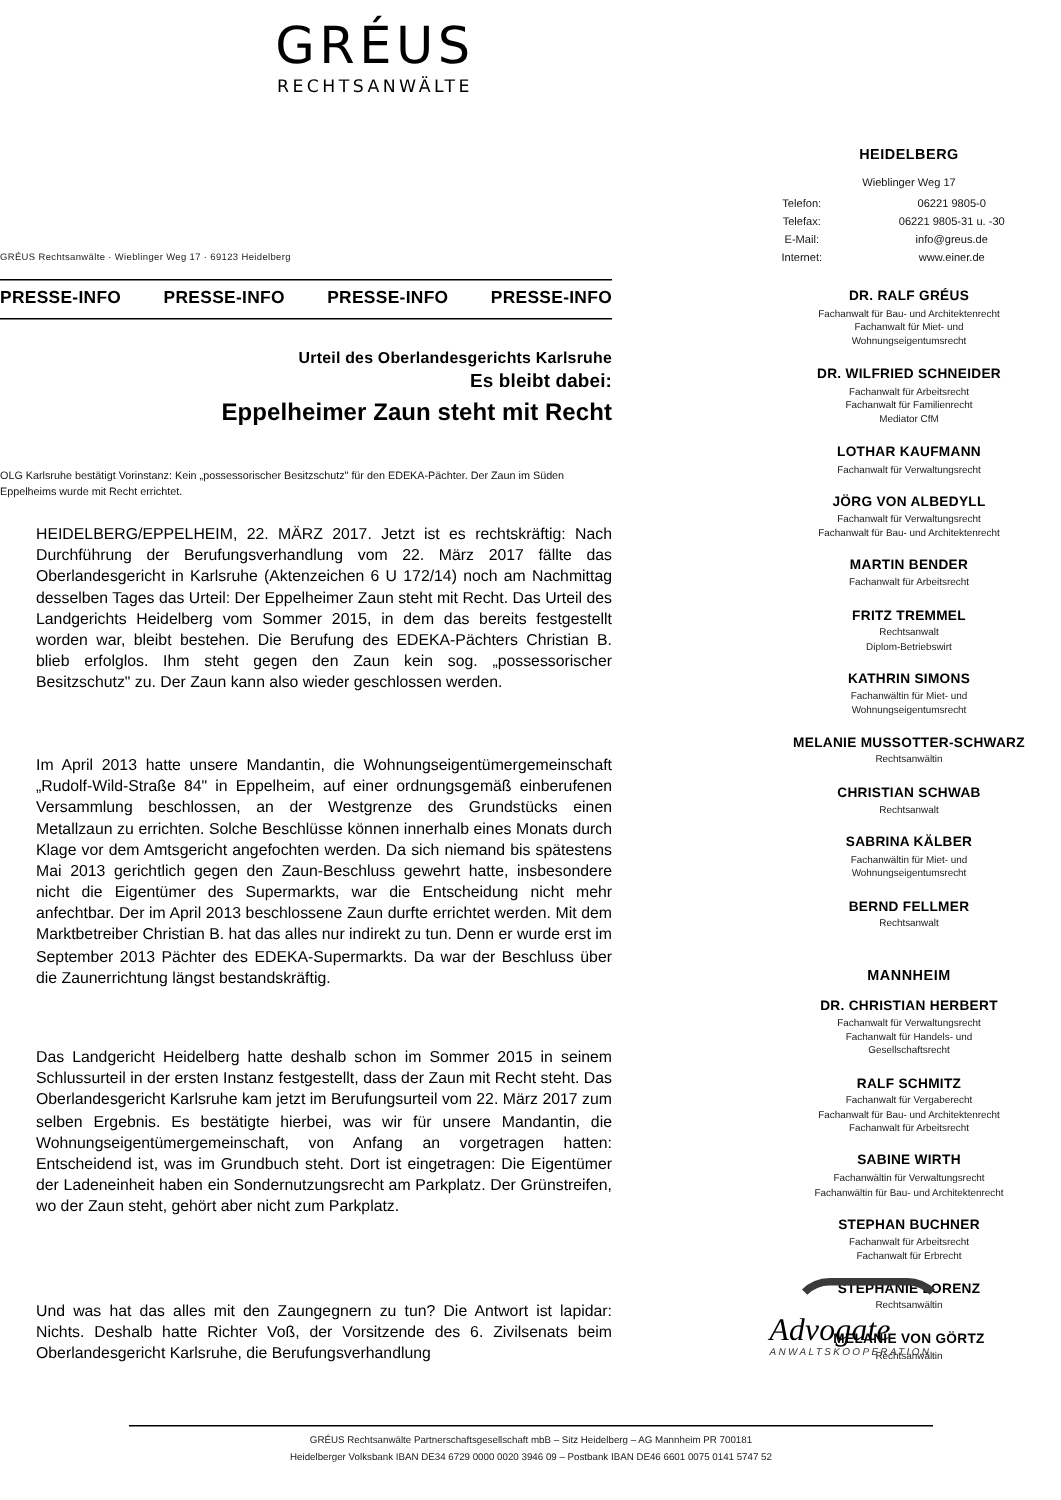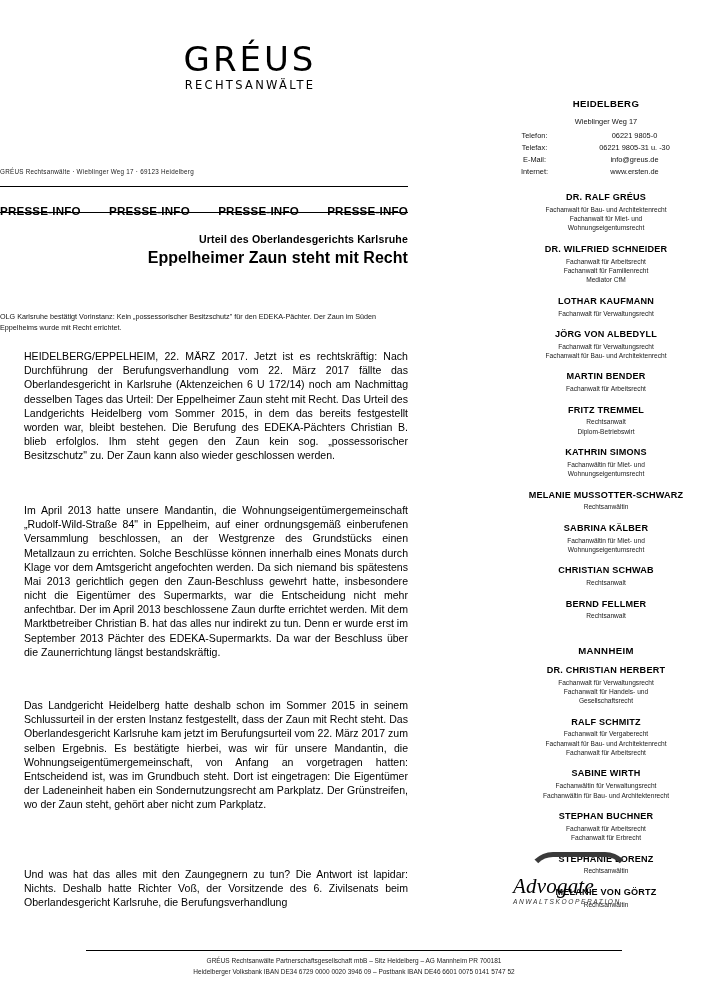--- a/index.html
+++ b/index.html
@@ -7,21 +7,21 @@
     width: 707px; height: 1000px;
     background: #ffffff;
     font-family: "Liberation Sans", sans-serif;
     color: #000000;
     overflow: hidden;
   }
   .page { position: relative; width: 707px; height: 1000px; background: #fff; }
 
   
   .logo-block {
-    position: absolute; left: 0; top: 42px; width: 500px;
+    position: absolute; left: 0; top: 14px; width: 500px;
     text-align: center;
   }
   .logo-wrap { display: inline-block; position: relative; }
   .logo-name {
     font-size: 34px; letter-spacing: 3px; font-weight: 400;
     line-height: 1.0; color: #000;
     font-family: "DejaVu Sans", sans-serif;
   }
   .logo-slash {
     position: absolute; left: 50%; top: 4px;
@@ -39,21 +39,21 @@
     font-size: 6.3px; letter-spacing: .25px; color: #222;
   }
   .rule {
     position: absolute; left: 0; width: 408px;
     border-top: 1px solid #000;
   }
   .rule.top { top: 186px; }
   .rule.bottom { top: 212px; }
 
   .presse-row {
-    position: absolute; top: 204px; left: 0; width: 408px;
+    position: absolute; top: 192px; left: 0; width: 408px;
     display: flex; justify-content: space-between;
     font-size: 11.6px; font-weight: bold; letter-spacing: .2px;
   }
   .presse-row span { white-space: nowrap; }
 
   .title-block { position: absolute; top: 232px; left: 0; width: 408px; text-align: right; }
   .t-kicker { font-size: 10.6px; font-weight: bold; letter-spacing: .15px; line-height: 1.35; }
   .t-sub    { font-size: 12.6px; font-weight: bold; letter-spacing: .1px; line-height: 1.4; }
   .t-main   { font-size: 16px; font-weight: bold; letter-spacing: .05px; line-height: 1.35; margin-top: 1px; }
 
@@ -140,20 +140,21 @@
   <div class="presse-row">
     <span>PRESSE-INFO</span>
     <span>PRESSE-INFO</span>
     <span>PRESSE-INFO</span>
     <span>PRESSE-INFO</span>
   </div>
   <div class="rule bottom"></div>
 
   <div class="title-block">
     <div class="t-kicker">Urteil des Oberlandesgerichts Karlsruhe</div>
+    <div class="t-sub">Es bleibt dabei:</div>
     <div class="t-main">Eppelheimer Zaun steht mit Recht</div>
   </div>
 
   <div class="lead">OLG Karlsruhe bestätigt Vorinstanz: Kein „possessorischer Besitzschutz" für den EDEKA-Pächter. Der Zaun im Süden Eppelheims wurde mit Recht errichtet.</div>
 
   <div class="body-text" id="p1">
     <p>HEIDELBERG/EPPELHEIM, 22. MÄRZ 2017. Jetzt ist es rechtskräftig: Nach Durchführung der Berufungsverhandlung vom 22. März 2017 fällte das Oberlandesgericht in Karlsruhe (Aktenzeichen 6 U 172/14) noch am Nachmittag desselben Tages das Urteil: Der Eppelheimer Zaun steht mit Recht. Das Urteil des Landgerichts Heidelberg vom Sommer 2015, in dem das bereits festgestellt worden war, bleibt bestehen. Die Berufung des EDEKA-Pächters Christian B. blieb erfolglos. Ihm steht gegen den Zaun kein sog. „possessorischer Besitzschutz" zu. Der Zaun kann also wieder geschlossen werden.</p>
   </div>
   <div class="body-text" id="p2">
     <p>Im April 2013 hatte unsere Mandantin, die Wohnungseigentümergemeinschaft „Rudolf-Wild-Straße 84" in Eppelheim, auf einer ordnungsgemäß einberufenen Versammlung beschlossen, an der Westgrenze des Grundstücks einen Metallzaun zu errichten. Solche Beschlüsse können innerhalb eines Monats durch Klage vor dem Amtsgericht angefochten werden. Da sich niemand bis spätestens Mai 2013 gerichtlich gegen den Zaun-Beschluss gewehrt hatte, insbesondere nicht die Eigentümer des Supermarkts, war die Entscheidung nicht mehr anfechtbar. Der im April 2013 beschlossene Zaun durfte errichtet werden. Mit dem Marktbetreiber Christian B. hat das alles nur indirekt zu tun. Denn er wurde erst im September 2013 Pächter des EDEKA-Supermarkts. Da war der Beschluss über die Zaunerrichtung längst bestandskräftig.</p>
@@ -176,21 +177,21 @@
       <div class="row">
         <span class="k">Telefax:</span>
         <span class="v">06221 9805-31 u. -30</span>
       </div>
       <div class="row">
         <span class="k">E-Mail:</span>
         <span class="v">info@greus.de</span>
       </div>
       <div class="row">
         <span class="k">Internet:</span>
-        <span class="v">www.ersten.de</span>
+        <span class="v">www.einer.de</span>
       </div>
     </div>
 
     <div>
       <div class="sb-person" style="margin-top:14px">
         <div class="nm">DR. RALF GRÉUS</div>
         <div class="ti">Fachanwalt für Bau- und Architektenrecht</div>
         <div class="ti">Fachanwalt für Miet- und</div>
         <div class="ti">Wohnungseigentumsrecht</div>
       </div>
@@ -221,27 +222,27 @@
       <div class="sb-person">
         <div class="nm">KATHRIN SIMONS</div>
         <div class="ti">Fachanwältin für Miet- und</div>
         <div class="ti">Wohnungseigentumsrecht</div>
       </div>
       <div class="sb-person">
         <div class="nm">MELANIE MUSSOTTER-SCHWARZ</div>
         <div class="ti">Rechtsanwältin</div>
       </div>
       <div class="sb-person">
+        <div class="nm">CHRISTIAN SCHWAB</div>
+        <div class="ti">Rechtsanwalt</div>
+      </div>
+      <div class="sb-person">
         <div class="nm">SABRINA KÄLBER</div>
         <div class="ti">Fachanwältin für Miet- und</div>
         <div class="ti">Wohnungseigentumsrecht</div>
-      </div>
-      <div class="sb-person">
-        <div class="nm">CHRISTIAN SCHWAB</div>
-        <div class="ti">Rechtsanwalt</div>
       </div>
       <div class="sb-person">
         <div class="nm">BERND FELLMER</div>
         <div class="ti">Rechtsanwalt</div>
       </div>
     </div>
 
     <div class="sb-city second">MANNHEIM</div>
 
     <div>

